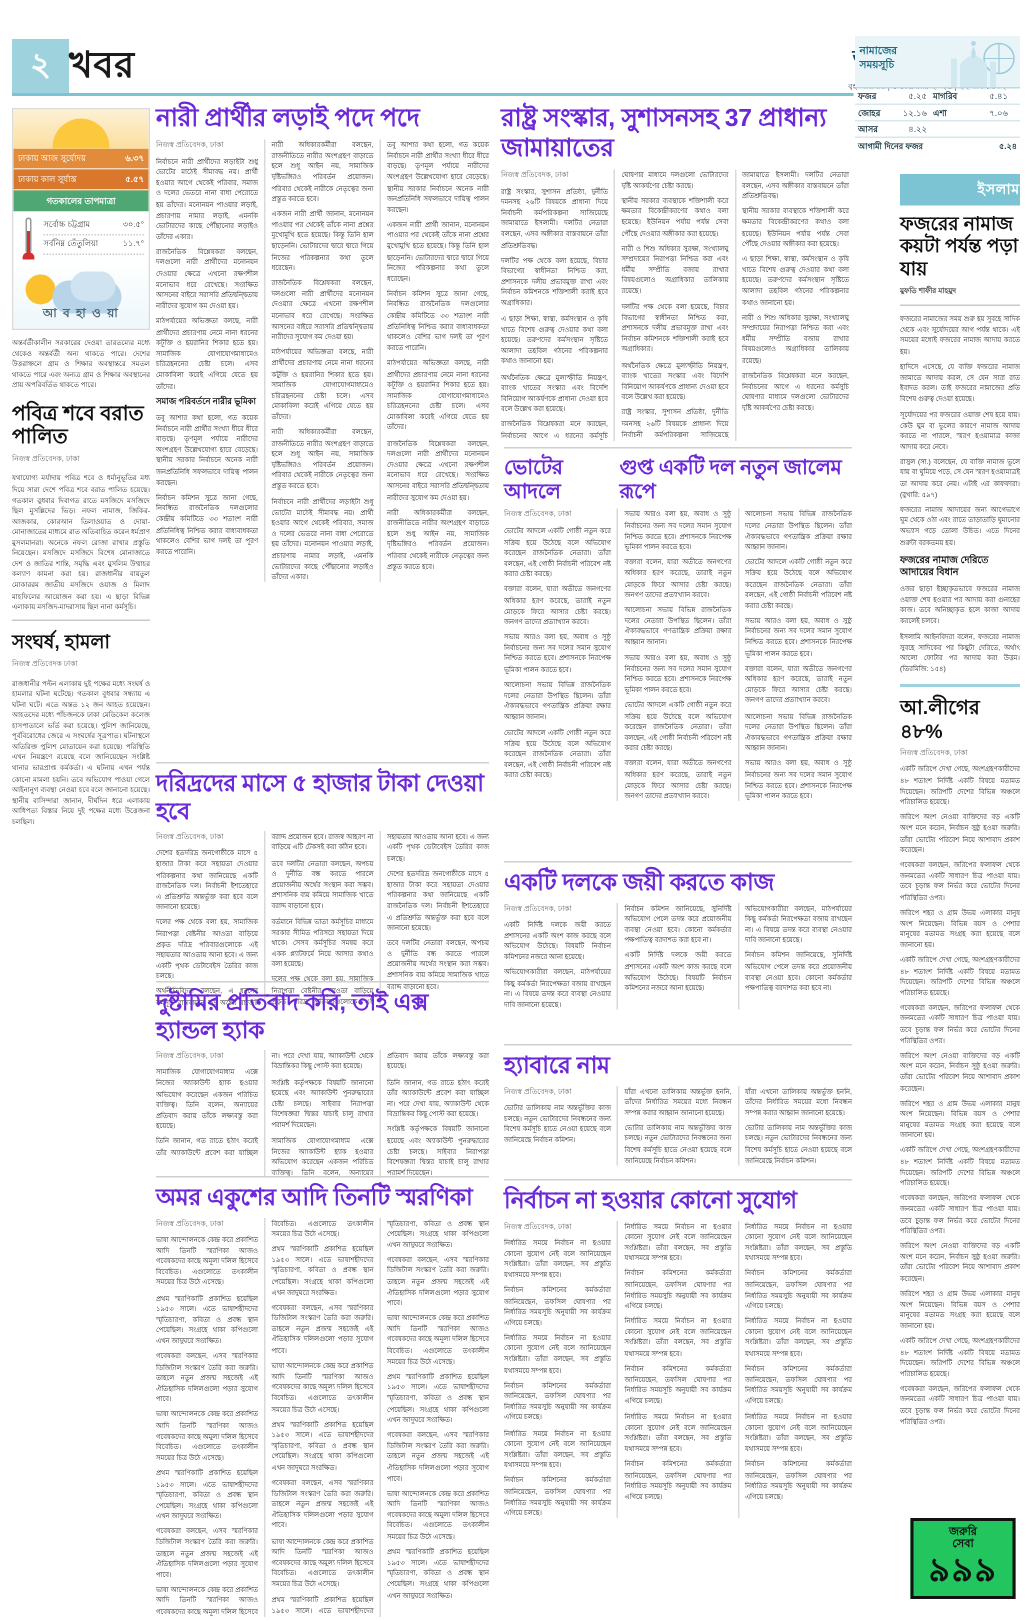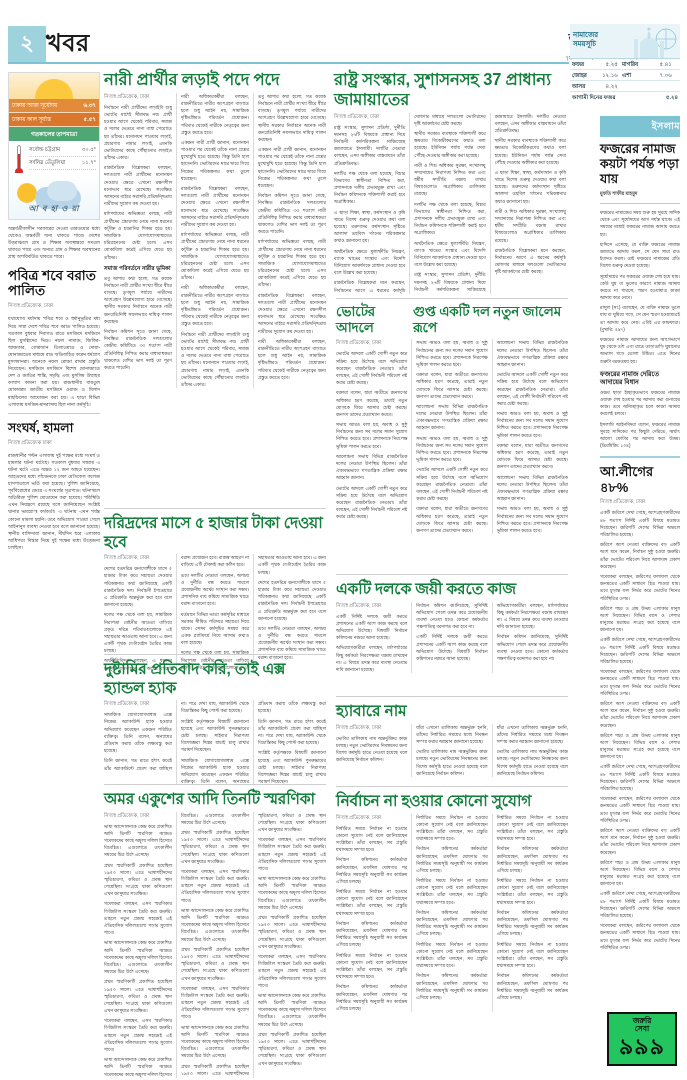--- a/index.html
+++ b/index.html
@@ -110,37 +110,37 @@
   }
   .weather-img {
     height: 46px; position: relative; overflow: hidden;
     background: linear-gradient(to bottom, #ffffff 0%, #eef7fb 100%);
   }
   .wi-sun { position: absolute; left: 8px; top: 10px; width: 20px; height: 20px; border-radius: 50%; background: #fbc02d; }
   .wi-cloud1 { position: absolute; left: 26px; top: 14px; width: 46px; height: 22px; border-radius: 11px; background: #b8d4e8; }
   .wi-cloud2 { position: absolute; left: 38px; top: 8px; width: 30px; height: 20px; border-radius: 10px; background: #cfe3f1; }
   .wi-label {
     position: absolute; left: 0; right: 0; bottom: 4px; text-align: center;
-    font-size: 8px; font-weight: bold; color: #4b6b7c; letter-spacing: 1px; font-style: italic;
+    font-size: 8px; font-weight: bold; color: #4b6b7c; letter-spacing: 1px;
   }
   .side-body { font-size: 4.6px; line-height: 1.55; color: #2d2d2d; text-align: justify; margin-top: 5px; }
   .side-head {
     font-size: 13.5px; font-weight: bold; line-height: 1.18; color: #111;
     margin: 7px 0 3px 0;
   }
   .side-head.sm { font-size: 12.5px; }
   .byline { font-size: 5px; color: #1b6d84; font-weight: bold; margin-bottom: 3px; }
   .byline span { color: #666; font-weight: normal; }
   .rule { height: 1px; background: #c9c9c9; margin: 5px 0; }
 
   
   .main-area { position: absolute; top: 70px; left: 104px; width: 462px; bottom: 16px; }
 
   .story-head {
-    font-size: 15.5px; font-weight: bold; color: #15803d; line-height: 1.2;
+    font-size: 15.5px; font-weight: bold; color: #6d28d9; line-height: 1.2;
     margin-bottom: 3px; letter-spacing: -.2px;
   }
   .story-head.big { font-size: 16.5px; }
   .story-head.mid { font-size: 13.5px; }
   .cols3 { column-count: 3; column-gap: 9px; column-rule: 1px solid #dadada; }
   .body-text { font-size: 4.5px; line-height: 1.6; color: #2b2b2b; text-align: justify; }
   .body-text p { margin-bottom: 3px; }
   .sub-h { font-size: 5.6px; font-weight: bold; color: #111; margin: 3px 0 2px; }
   .hr-thin { height: 1px; background: #cfcfcf; margin: 6px 0 5px; }
   .hr-thick { height: 2px; background: #9ed2dd; margin: 7px 0 5px; }

